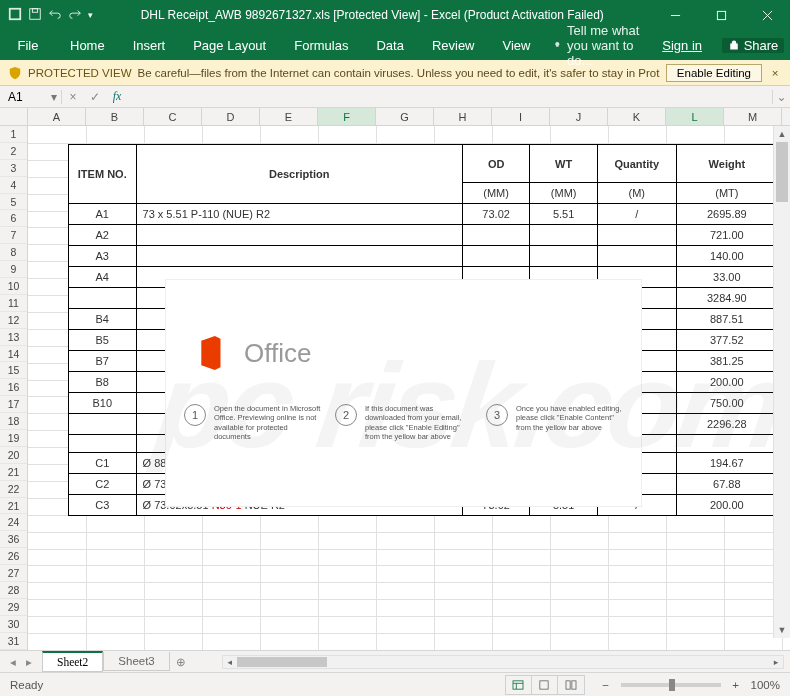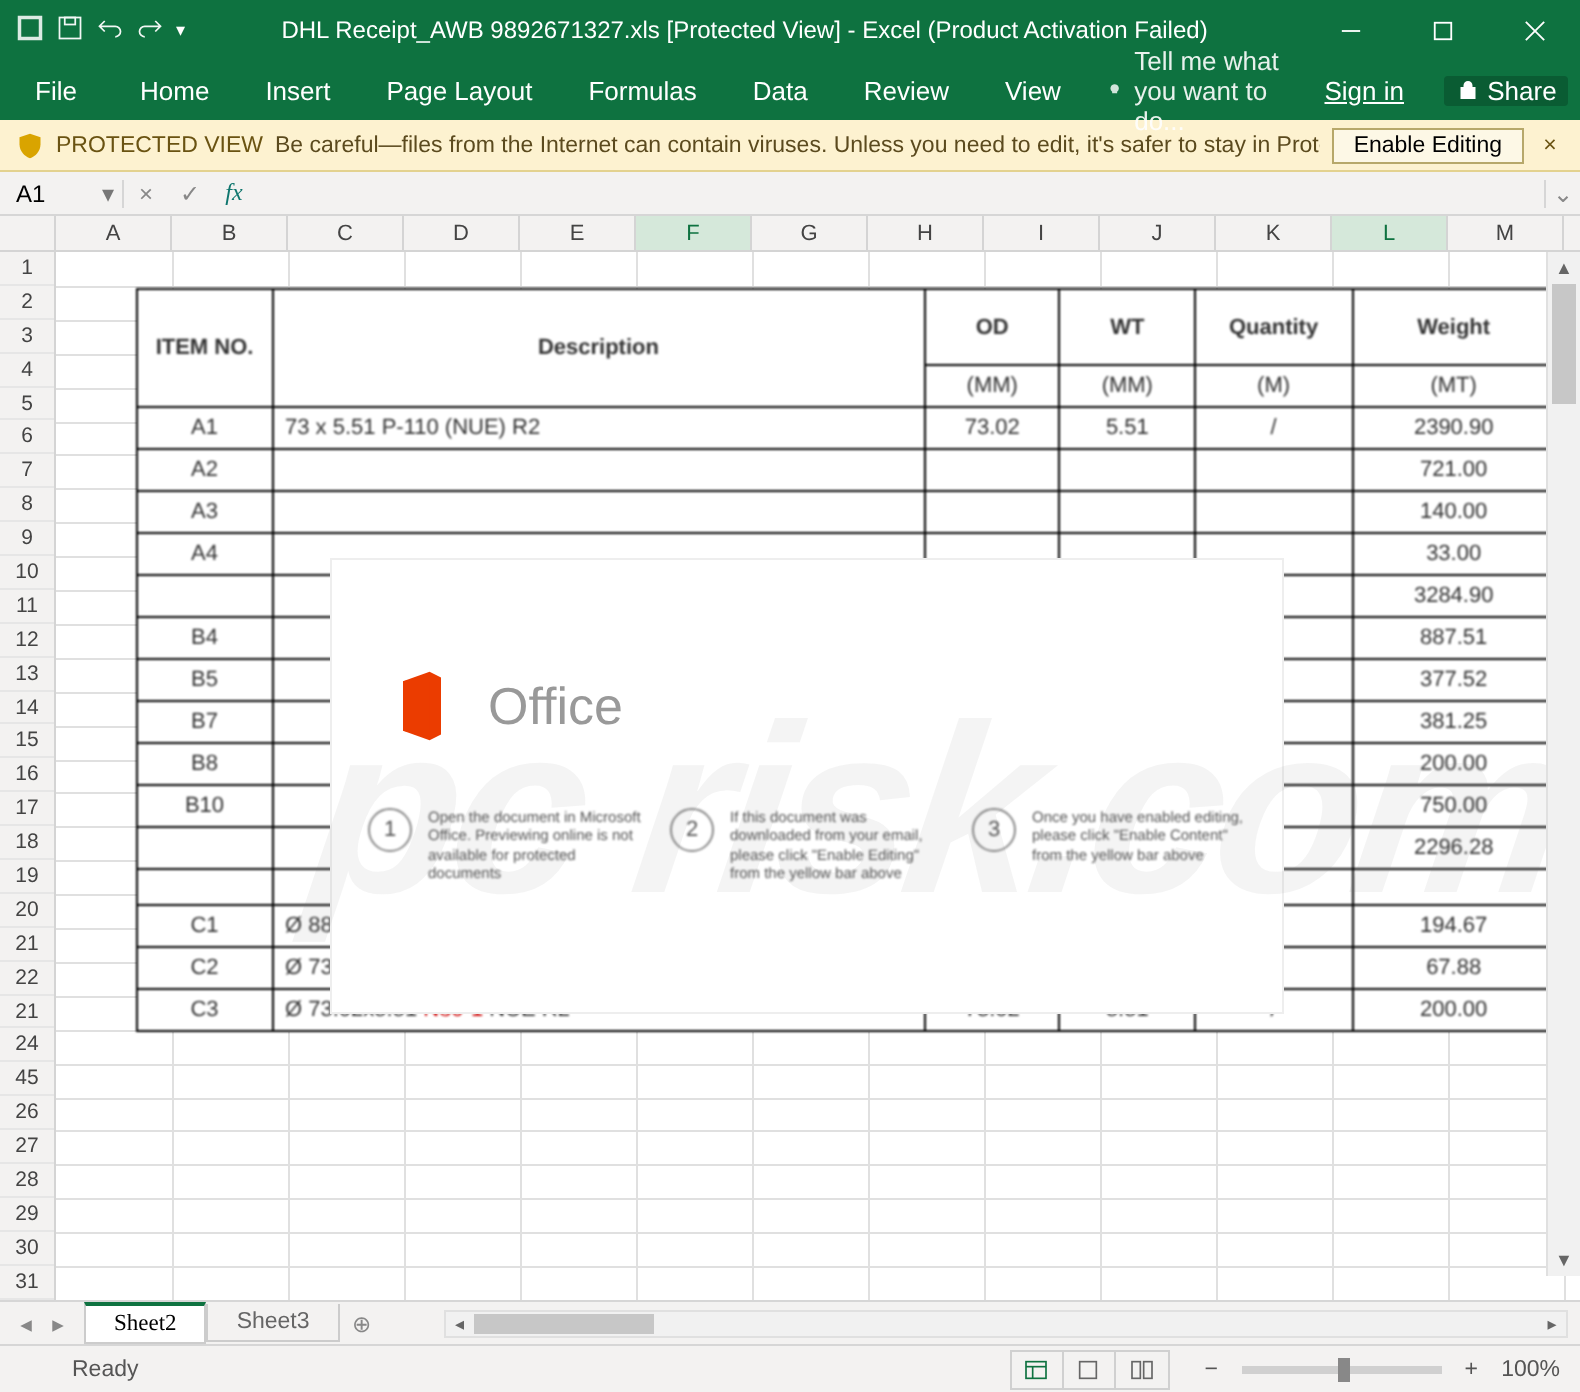--- a/index.html
+++ b/index.html
@@ -93,21 +93,21 @@
 .sheetbar .stab.inactive { background: #f3f2f1; border-bottom: 1px solid #ccc; color: #666; }
 .sheetbar .stab.active { border-top: 2px solid #0e7240; background: #fff; font-family: Liberation Serif, serif; }
 .sheetbar .add { width: 22px; text-align: center; color: #888; }
 .sheetbar .hscroll { flex: 1; margin: 0 6px 0 30px; height: 14px; background: #f1f1f1; border: 1px solid #e0e0e0; position: relative; }
 .sheetbar .hscroll .hthumb { position: absolute; top: 1px; bottom: 1px; left: 14px; width: 90px; background: #c7c7c7; }
 .sheetbar .hscroll .harr { position: absolute; top: 0; bottom: 0; width: 14px; display: flex; align-items: center; justify-content: center; color: #666; font-size: 9px; }
 .sheetbar .hscroll .l { left: 0; } .sheetbar .hscroll .r { right: 0; }
 
 
 .status { position: absolute; left: 0; right: 0; bottom: 0; height: 24px; background: #f3f2f1; border-top: 1px solid #d6d6d6; display: flex; align-items: center; font-size: 11.5px; color: #555; padding: 0 10px; }
-.status .ready { flex: 1; margin-left: 26px; }
+.status .ready { flex: 1; }
 .status .views { display: flex; gap: 0; border: 1px solid #d0d0d0; }
 .status .views div { width: 26px; height: 18px; display: flex; align-items: center; justify-content: center; border-right: 1px solid #d0d0d0; }
 .status .views div:last-child { border-right: none; }
 .status .views svg { width: 12px; height: 10px; stroke: #666; fill: none; }
 .status .views .on svg { stroke: #0e7240; }
 .status .zoom { display: flex; align-items: center; gap: 8px; margin-left: 14px; }
 .status .zoom .slider { width: 100px; height: 4px; background: #d0d0d0; position: relative; }
 .status .zoom .slider .knob { position: absolute; left: 48px; top: -4px; width: 6px; height: 12px; background: #888; }
 .status .zoom .pm { width: 14px; text-align: center; cursor: pointer; }
 </style>
@@ -236,21 +236,21 @@
       <div>15</div>
       <div>16</div>
       <div>17</div>
       <div>18</div>
       <div>19</div>
       <div>20</div>
       <div>21</div>
       <div>22</div>
       <div>21</div>
       <div>24</div>
-      <div>45</div>
+      <div>36</div>
       <div>26</div>
       <div>27</div>
       <div>28</div>
       <div>29</div>
       <div>30</div>
       <div>31</div>
       <div>32</div>
     </div>
   <div class="cells">
     <div class="cellgrid" id="cellgrid">
@@ -317,21 +317,21 @@
               <td>(MM)</td>
           <td>(M)</td>
               <td>(MT)</td>
         </tr>
         <tr>
               <td>A1</td>
               <td class="desc">73 x 5.51 P-110 (NUE) R2</td>
               <td>73.02</td>
               <td>5.51</td>
               <td>/</td>
-              <td>2390.90</td>
+              <td>2695.89</td>
             </tr>
         <tr>
               <td>A2</td>
               <td class="desc"></td>
               <td></td>
               <td></td>
               <td></td>
               <td>721.00</td>
             </tr>
         <tr>

